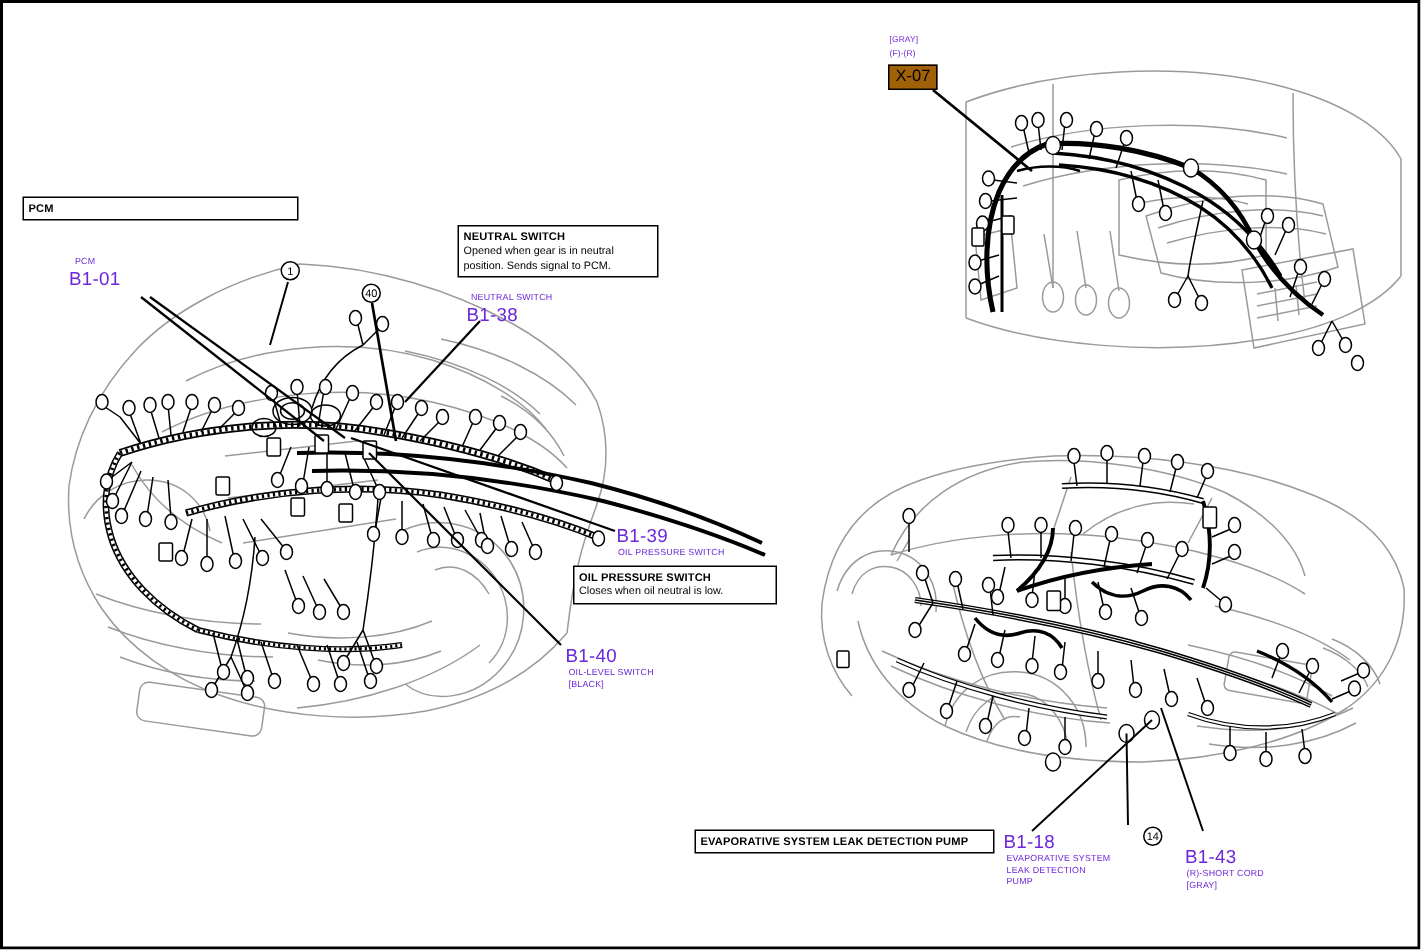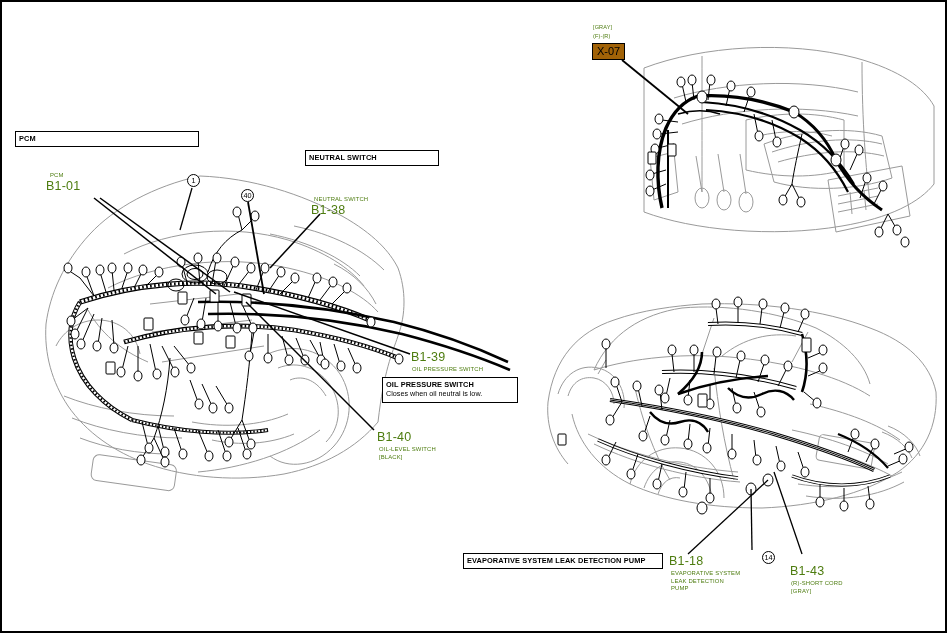--- a/index.html
+++ b/index.html
@@ -1,20 +1,20 @@
 <!DOCTYPE html>
 <html><head>
 <meta charset="utf-8">
 <style>
   html,body{margin:0;padding:0;background:#ffffff;}
   body{font-family:"Liberation Sans",sans-serif;}
   #page{position:relative;width:947px;height:633px;background:#fff;
         border:2px solid #000;box-sizing:border-box;overflow:hidden;}
   #art{position:absolute;left:0;top:0;width:947px;height:633px;}
-  .lbl{position:absolute;color:#4d7c0f;line-height:1.12;white-space:pre;}
+  .lbl{position:absolute;color:#6d28d9;line-height:1.12;white-space:pre;}
   .callout{position:absolute;border:1px solid #000;background:#fff;
            box-sizing:border-box;padding:2px 3px 3px 3px;}
   .callout .ctitle{font-size:7.4px;font-weight:bold;letter-spacing:.1px;
                    line-height:1.25;}
   .callout .cbody{font-size:7.2px;line-height:1.33;letter-spacing:.01px;}
   .partno{font-size:12.5px;letter-spacing:.2px;}
   .sub{font-size:5.9px;letter-spacing:.15px;line-height:1.3;}
   .tiny{font-size:5.6px;letter-spacing:.1px;line-height:1.32;}
   .boxcode{position:absolute;border:1px solid #000;background:#a16207;
            font-size:11px;padding:1px 4px 2px 4px;box-sizing:border-box;}
@@ -472,20 +472,22 @@
       <path d="M800,552 L772,470" stroke-width="1.3"></path>
     </g>
   </svg>
 
   <div class="callout" style="left:13px;top:129px;width:184px;">
     <div class="ctitle">PCM</div>
   </div>
 
   <div class="callout" style="left:303px;top:148px;width:134px;">
     <div class="ctitle">NEUTRAL SWITCH</div>
+    <div class="cbody">Opened when gear is in neutral
+position. Sends signal to PCM.</div>
   </div>
 
   <div class="callout" style="left:380px;top:375px;width:136px;">
     <div class="ctitle">OIL PRESSURE SWITCH</div>
     <div class="cbody">Closes when oil neutral is low.</div>
   </div>
 
   <div class="callout" style="left:461px;top:551px;width:200px;">
     <div class="ctitle">EVAPORATIVE SYSTEM LEAK DETECTION PUMP</div>
   </div>

